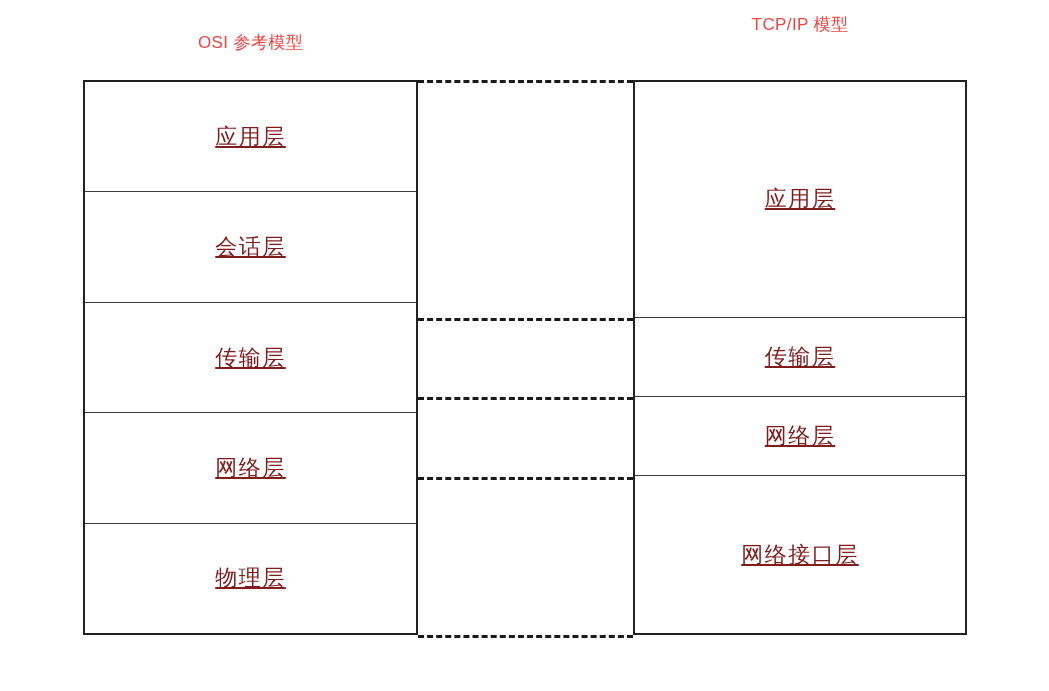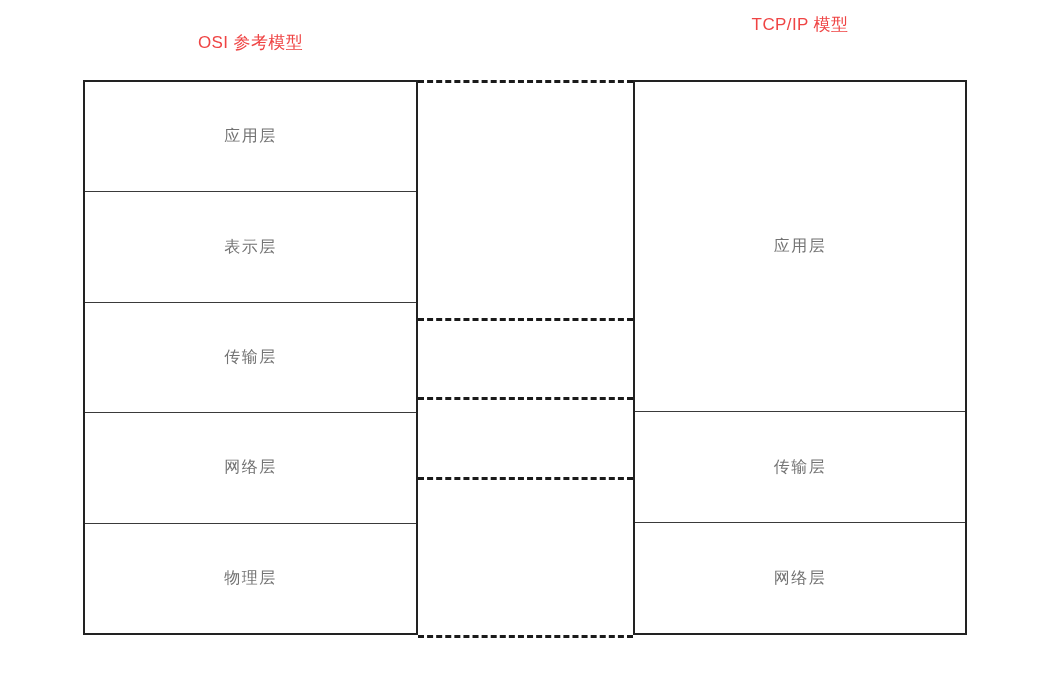--- a/index.html
+++ b/index.html
@@ -62,24 +62,25 @@
     width: 334px;
     height: 555px;
   }
 
   .layer {
     box-sizing: border-box;
     border-bottom: 1.5px solid #3a3a3a;
     display: flex;
     align-items: center;
     justify-content: center;
-    font-size: 16px;
-    color: #737373;
+    font-size: 22px;
+    color: #7f1d1d;
     letter-spacing: 1.5px;
     background: #ffffff;
+    text-decoration: underline;
   }
   .layer:last-child {
     border-bottom: none;
   }
 
   
   #osi-stack .layer { flex: 1 1 0; }
 
   
   #tcpip-stack .layer[data-span="3"] { flex: 3 1 0; }
@@ -105,25 +106,26 @@
   <div class="title" id="title-tcpip">TCP/IP 模型</div>
 
   <div class="connector" style="top:80px;"></div>
   <div class="connector" style="top:318px;"></div>
   <div class="connector" style="top:397px;"></div>
   <div class="connector" style="top:477px;"></div>
   <div class="connector" style="top:635px;"></div>
 
   <div class="stack" id="osi-stack">
     <div class="layer">应用层</div>
-    <div class="layer">表示层</div>
+    <div class="layer">会话层</div>
     <div class="layer">传输层</div>
     <div class="layer">网络层</div>
     <div class="layer">物理层</div>
   </div>
 
   <div class="stack" id="tcpip-stack">
     <div class="layer" data-span="3">应用层</div>
     <div class="layer" data-span="1">传输层</div>
     <div class="layer" data-span="1">网络层</div>
+    <div class="layer" data-span="2">网络接口层</div>
   </div>
 
 </div>
 
 </body></html>

